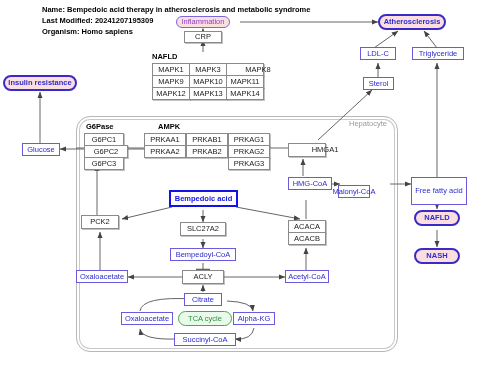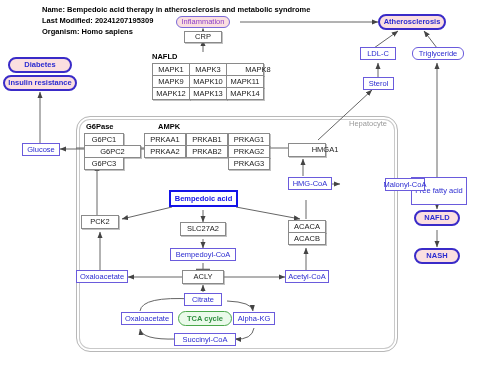--- a/index.html
+++ b/index.html
@@ -76,21 +76,21 @@
     color:#8c3fc8;
     background:#fbdfe0;
     border-radius:6px;
   }
   
   .process{
     border:1px solid #4aa84a;
     color:#2f8f3f;
     background:#eafaea;
     border-radius:11px;
-    font-weight:bold;
+    font-weight:normal;
   }
 
   
   .complex{position:absolute;}
   .complex-title{
     position:absolute;font-size:7.5px;font-weight:bold;color:#000;white-space:nowrap;
   }
   .stack{position:absolute;display:flex;flex-direction:column;}
   .stack .gene{position:relative;height:13px;display:flex;align-items:center;justify-content:center;margin-top:-1px;}
   .stack .gene:first-child{margin-top:0;}
@@ -191,27 +191,26 @@
       <path d="M254,328 Q252,340 235,339" marker-end="url(#arw)"></path>
 
       <path d="M176,339 Q142,340 140,329" marker-end="url(#arw)"></path>
     </g>
   </svg>
 
   <div class="node pheno" style="left:176px;top:16px;width:54px;height:12px;">Inflammation</div>
   <div class="node gene" style="left:184px;top:31px;width:38px;height:12px;">CRP</div>
 
   <div class="node disease" style="left:378px;top:14px;width:68px;height:16px;">Atherosclerosis</div>
-  <div class="node disease" style="left:8px;top:57px;width:64px;height:16px;">Diabetes</div>
   <div class="node disease" style="left:3px;top:75px;width:74px;height:16px;">Insulin resistance</div>
   <div class="node disease" style="left:414px;top:248px;width:46px;height:16px;">NASH</div>
   <div class="node disease" style="left:414px;top:210px;width:46px;height:16px;">NAFLD</div>
 
   <div class="node cmpd" style="left:360px;top:47px;width:36px;height:13px;">LDL-C</div>
-  <div class="node cmpd" style="left:412px;top:47px;width:52px;height:13px;border-radius:6px;">Triglyceride</div>
+  <div class="node cmpd" style="left:412px;top:47px;width:52px;height:13px;">Triglyceride</div>
   <div class="node cmpd" style="left:363px;top:77px;width:31px;height:13px;">Sterol</div>
   <div class="node cmpd" style="left:411px;top:177px;width:56px;height:28px;">Free fatty acid</div>
 
   <div class="complex" style="left:152px;top:52px;">
     <div class="complex-title" style="left:0px;top:0px;">NAFLD</div>
     <div class="grid3" style="left:0px;top:11px;width:112px;">
       <div class="node gene" style="position:relative;width:38px;">MAPK1</div>
       <div class="node gene" style="position:relative;width:38px;">MAPK3</div>
       <div class="node gene" style="position:relative;width:38px;padding-left:26px;">MAPK8</div>
       <div class="node gene" style="position:relative;width:38px;">MAPK9</div>
@@ -220,21 +219,21 @@
       <div class="node gene" style="position:relative;width:38px;">MAPK12</div>
       <div class="node gene" style="position:relative;width:38px;">MAPK13</div>
       <div class="node gene" style="position:relative;width:38px;">MAPK14</div>
     </div>
   </div>
 
   <div class="complex" style="left:84px;top:122px;">
     <div class="complex-title" style="left:2px;top:0px;">G6Pase</div>
     <div class="stack" style="left:0px;top:11px;width:40px;">
       <div class="node gene" style="position:relative;width:40px;">G6PC1</div>
-      <div class="node gene" style="position:relative;width:57px;">G6PC2</div>
+      <div class="node gene" style="position:relative;width:44px;">G6PC2</div>
       <div class="node gene" style="position:relative;width:40px;">G6PC3</div>
     </div>
   </div>
 
   <div class="complex" style="left:144px;top:122px;">
     <div class="complex-title" style="left:14px;top:0px;">AMPK</div>
     <div class="stack" style="left:0px;top:11px;width:42px;">
       <div class="node gene" style="position:relative;width:42px;">PRKAA1</div>
       <div class="node gene" style="position:relative;width:42px;">PRKAA2</div>
     </div>
@@ -245,21 +244,21 @@
     <div class="stack" style="left:84px;top:11px;width:58px;">
       <div class="node gene" style="position:relative;width:42px;">PRKAG1</div>
       <div class="node gene" style="position:relative;width:42px;">PRKAG2</div>
       <div class="node gene" style="position:relative;width:42px;">PRKAG3</div>
     </div>
   </div>
 
   <div class="node gene" style="left:288px;top:143px;width:20px;height:14px;padding-left:36px;">HMGA1</div>
 
   <div class="node cmpd" style="left:288px;top:177px;width:44px;height:13px;">HMG-CoA</div>
-  <div class="node cmpd" style="left:338px;top:178px;width:40px;height:13px;margin-left:47px;">Malonyl-CoA</div>
+  <div class="node cmpd" style="left:338px;top:185px;width:32px;height:13px;">Malonyl-CoA</div>
 
   <div class="node cmpd" style="left:22px;top:143px;width:38px;height:13px;">Glucose</div>
 
   <div class="node gene" style="left:81px;top:215px;width:38px;height:14px;">PCK2</div>
 
   <div class="node drug" style="left:169px;top:190px;width:69px;height:17px;">Bempedoic acid</div>
 
   <div class="node gene" style="left:180px;top:222px;width:46px;height:14px;">SLC27A2</div>
 
   <div class="node cmpd" style="left:170px;top:248px;width:66px;height:13px;">Bempedoyl-CoA</div>

